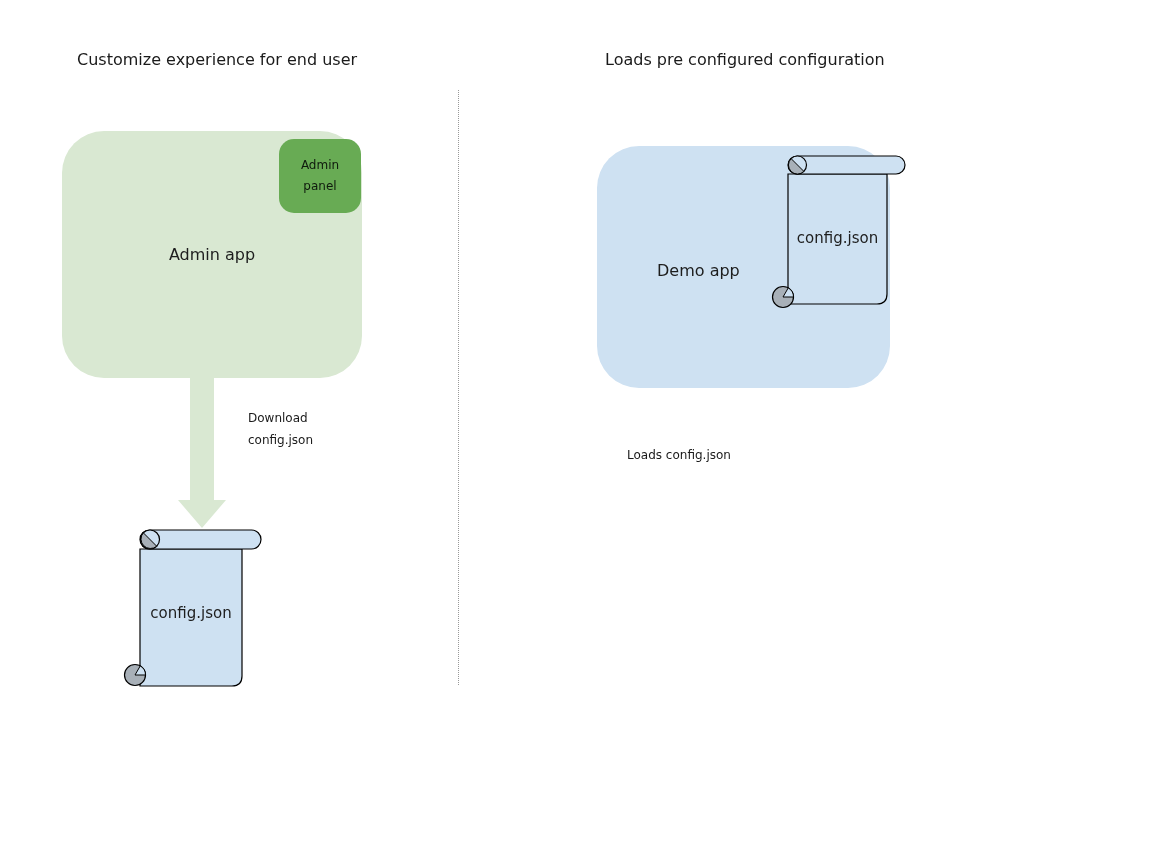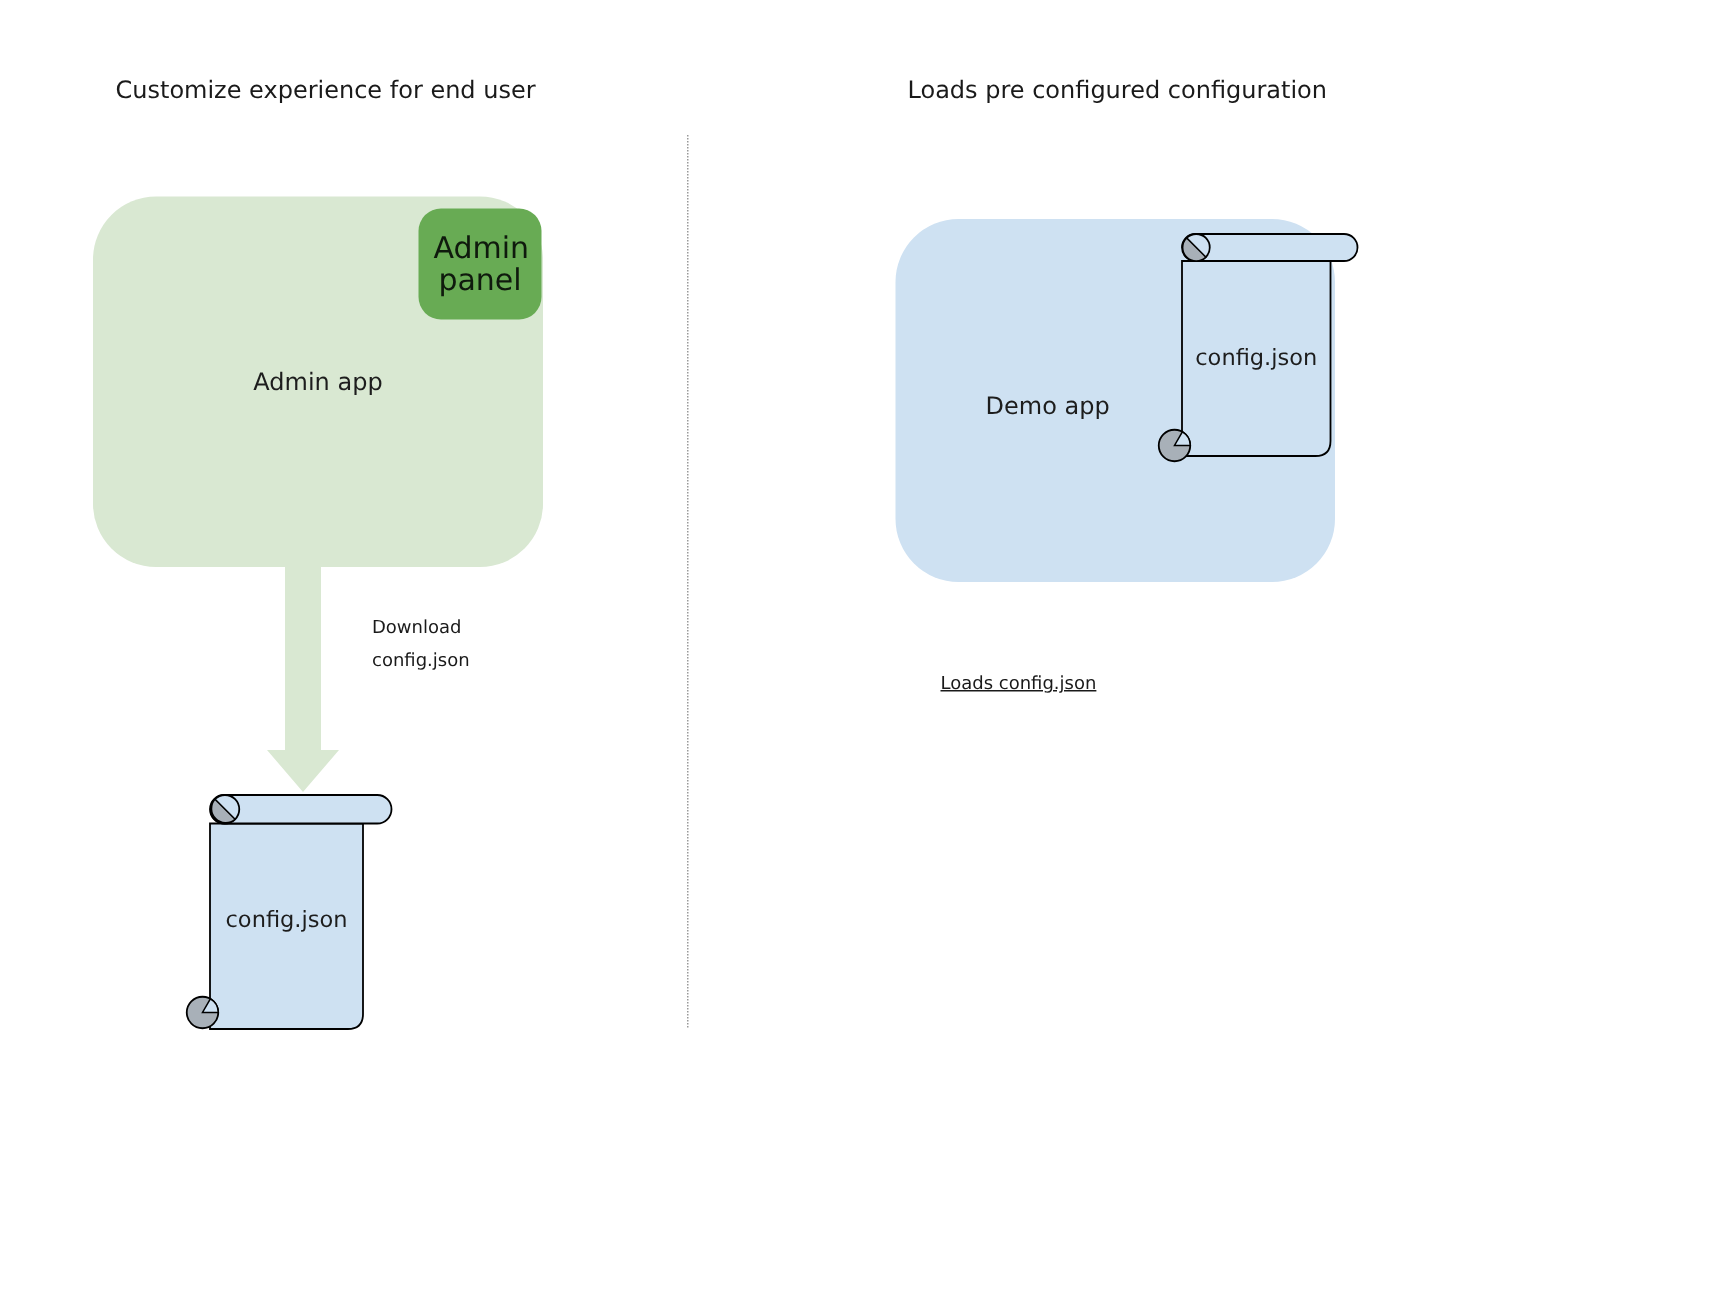--- a/index.html
+++ b/index.html
@@ -44,21 +44,21 @@
   }
   .admin-panel {
     left: 279px; top: 139px;
     width: 82px; height: 74px;
     background: #68ab54;
     border-radius: 15px;
     display: flex; align-items: center; justify-content: center;
     text-align: center;
   }
   .admin-panel-label {
-    font-size: 20px;
+    font-size: 12px;
     line-height: 21px;
     color: #0f1a0d;
     width: 62px;
   }
   .annotation {
     font-size: 12px;
     line-height: 22px;
     color: #1a1a1a;
     white-space: pre-line;
   }
@@ -124,15 +124,15 @@
     <rect x="20" y="6" width="117" height="18" rx="9" fill="#cee1f2" stroke="#000" stroke-width="1.2"></rect>
 
     <circle cx="29.5" cy="15" r="9" fill="#cee1f2" stroke="#000" stroke-width="1.2"></circle>
     <path d="M23.1 8.6 A9 9 0 0 0 35.9 21.4 Z" fill="#a8b0b8" stroke="#000" stroke-width="1"></path>
 
     <circle cx="15" cy="147" r="10.5" fill="#a8b0b8" stroke="#000" stroke-width="1.2"></circle>
     <path d="M15 147 L25.5 147 A10.5 10.5 0 0 0 20.25 137.9 Z" fill="#cee1f2" stroke="#000" stroke-width="1"></path>
   </svg>
   <div class="abs scroll-label" style="left:788px; top:229px; width:99px;">config.json</div>
 
-  <div class="abs annotation" style="left:627px; top:444px;text-decoration:underline;">Loads config.json</div>
+  <div class="abs annotation" style="left:627px; top:444px;">Loads config.json</div>
 
 </div>
 
 </body></html>

